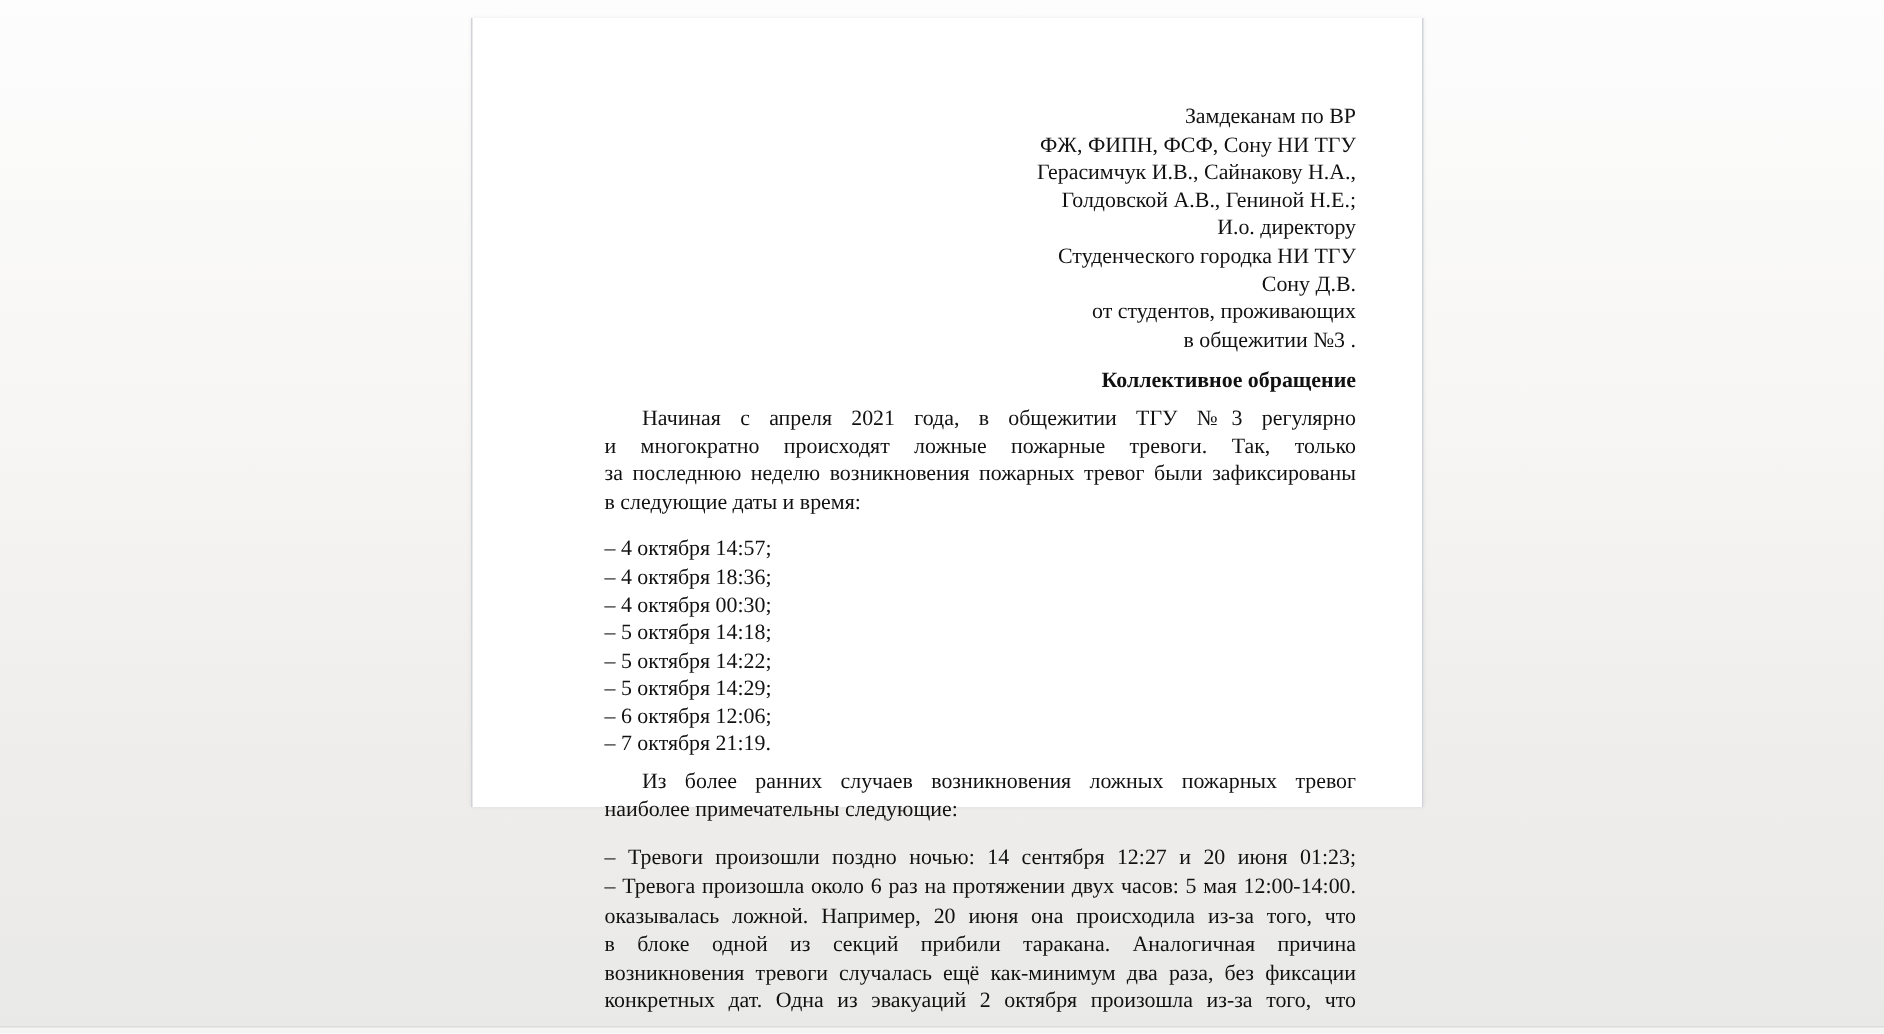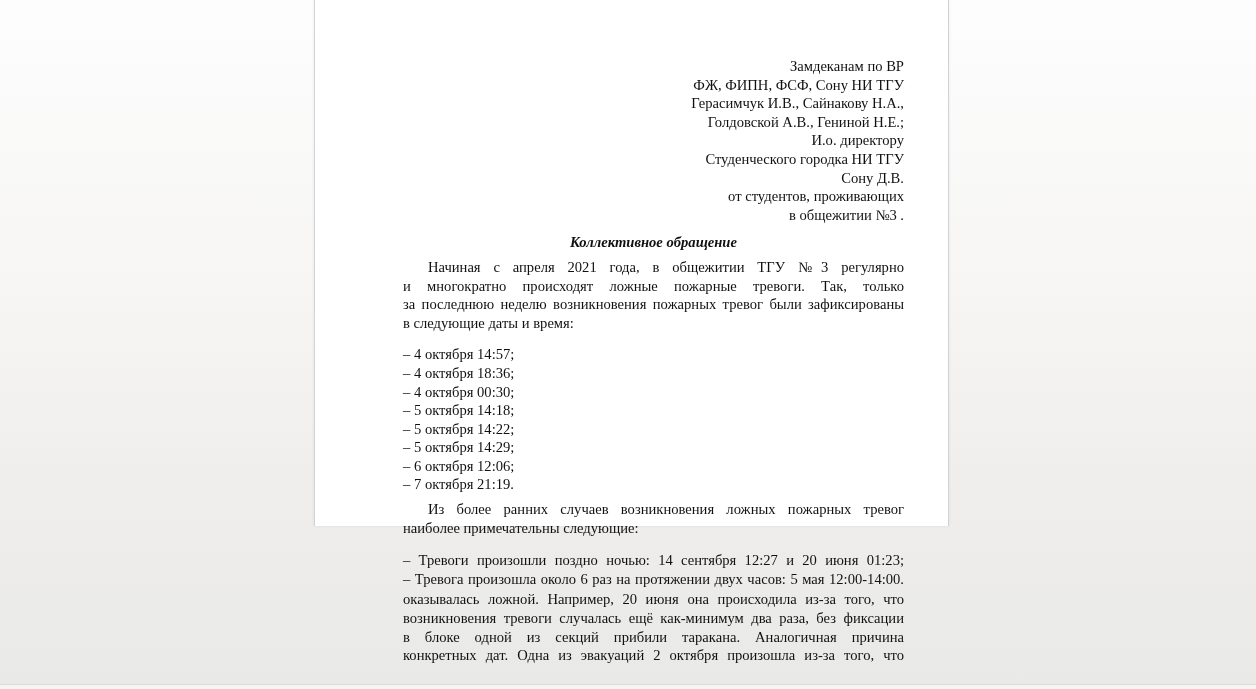--- a/index.html
+++ b/index.html
@@ -8,42 +8,41 @@
     overflow: hidden;
     font-family: "Liberation Serif", "DejaVu Serif", serif;
   }
   .canvas {
     position: relative;
     width: 1256px; height: 689px;
     background: linear-gradient(180deg, #fdfdfd 0%, #f7f6f5 40%, #efeeec 70%, #e9e9e8 100%);
   }
   .page {
     position: absolute;
-    left: 314px; top: 0;
+    left: 314px; top: 12px;
     width: 635px; height: 526px;
     background: #ffffff;
     border-left: 1px solid #cfd2d6;
     border-right: 1px solid #cfd2d6;
     box-shadow: 0 0 3px rgba(0,0,0,0.07);
   }
   .content {
     padding: 0 44px 0 88px;
     font-size: 14.6px;
     line-height: 18.6px;
     color: #111111;
   }
   .recipient {
     margin-top: 57px;
     text-align: right;
   }
   .doc-title {
     margin-top: 9px;
-    text-align: center;
+    text-align: right;
     font-weight: bold;
-    font-style: italic;
   }
   .para { margin-top: 6px; }
   .para.list1 { margin-top: 13px; }
   .para.list2 { margin-top: 14px; }
   .para.p3 { margin-top: 2px; }
   .jl {               
     text-align: justify;
     text-align-last: justify;
   }
   .ll {               
@@ -103,22 +102,22 @@
         <div class="ll">наиболее примечательны следующие:</div>
       </div>
 
       <div class="para list2">
         <div class="jl">– Тревоги произошли поздно ночью: 14 сентября 12:27 и 20 июня 01:23;</div>
         <div class="jl">– Тревога произошла около 6 раз на протяжении двух часов: 5 мая 12:00-14:00.</div>
       </div>
 
       <div class="para p3">
         <div class="jl">оказывалась ложной. Например, 20 июня она происходила из-за того, что</div>
+        <div class="jl">в блоке одной из секций прибили таракана. Аналогичная причина</div>
         <div class="jl">возникновения тревоги случалась ещё как-минимум два раза, без фиксации</div>
-        <div class="jl">в блоке одной из секций прибили таракана. Аналогичная причина</div>
         <div class="jl">конкретных дат. Одна из эвакуаций 2 октября произошла из-за того, что</div>
       </div>
 
     </div>
   </div>
 
   <div class="bottom-bar"></div>
 
 </div>
 

